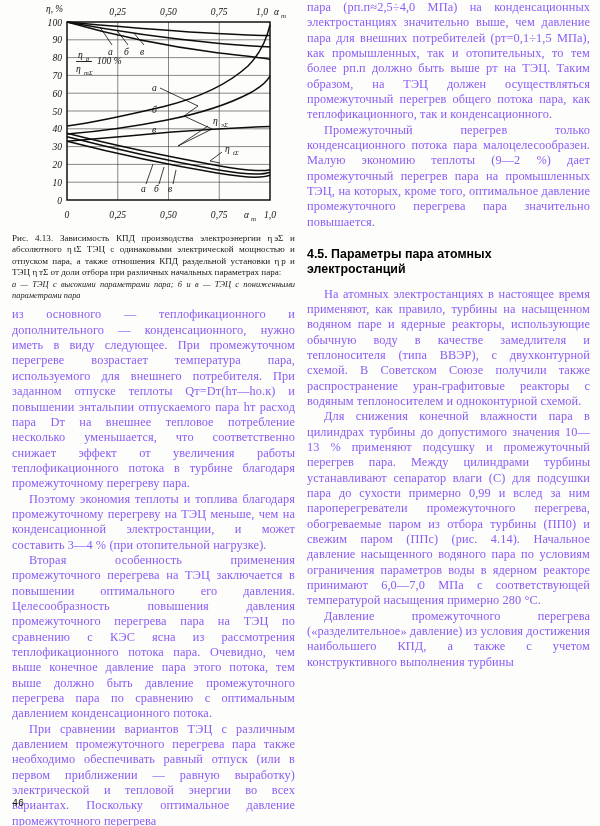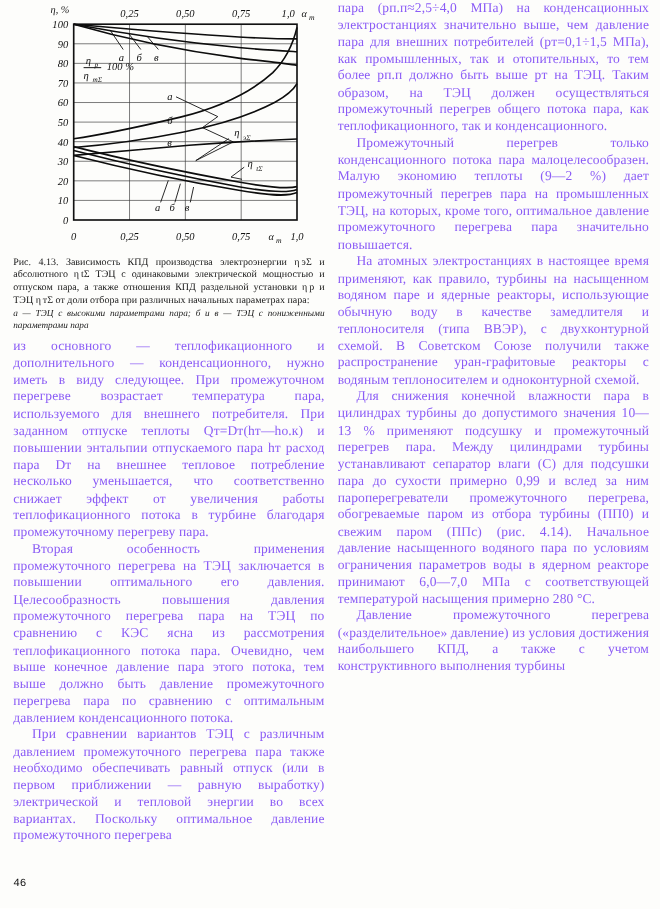--- a/index.html
+++ b/index.html
@@ -242,28 +242,30 @@
 
       <div class="fig-caption">
         <span>Рис. 4.13.</span>
         <span>Зависимость КПД производства электроэнергии η эΣ и абсолютного η tΣ ТЭЦ с одинаковыми электрической мощностью и отпуском пара, а также отношения КПД раздельной установки η р и ТЭЦ η тΣ от доли отбора при различных начальных параметрах пара:</span>
         <br>
         <span class="ital small">а — ТЭЦ с высокими параметрами пара; б и в — ТЭЦ с пониженными параметрами пара</span>
       </div>
     </div>
 
     <p class="body">из основного — теплофикационного и дополнительного — конденсационного, нужно иметь в виду следующее. При промежуточном перегреве возрастает температура пара, используемого для внешнего потребителя. При заданном отпуске теплоты Qт=Dт(hт—hо.к) и повышении энтальпии отпускаемого пара hт расход пара Dт на внешнее тепловое потребление несколько уменьшается, что соответственно снижает эффект от увеличения работы теплофикационного потока в турбине благодаря промежуточному перегреву пара.</p>
+    <p class="body indent">Поэтому экономия теплоты и топлива благодаря промежуточному перегреву на ТЭЦ меньше, чем на конденсационной электростанции, и может составить 3—4 % (при отопительной нагрузке).</p>
     <p class="body indent">Вторая особенность применения промежуточного перегрева на ТЭЦ заключается в повышении оптимального его давления. Целесообразность повышения давления промежуточного перегрева пара на ТЭЦ по сравнению с КЭС ясна из рассмотрения теплофикационного потока пара. Очевидно, чем выше конечное давление пара этого потока, тем выше должно быть давление промежуточного перегрева пара по сравнению с оптимальным давлением конденсационного потока.</p>
     <p class="body indent">При сравнении вариантов ТЭЦ с различным давлением промежуточного перегрева пара также необходимо обеспечивать равный отпуск (или в первом приближении — равную выработку) электрической и тепловой энергии во всех вариантах. Поскольку оптимальное давление промежуточного перегрева</p>
   </div>
 
   <div class="col" id="col-right">
     <p class="body">пара (pп.п≈2,5÷4,0 МПа) на конденсационных электростанциях значительно выше, чем давление пара для внешних потребителей (pт=0,1÷1,5 МПа), как промышленных, так и отопительных, то тем более pп.п должно быть выше pт на ТЭЦ. Таким образом, на ТЭЦ должен осуществляться промежуточный перегрев общего потока пара, как теплофикационного, так и конденсационного.</p>
     <p class="body indent">Промежуточный перегрев только конденсационного потока пара малоцелесообразен. Малую экономию теплоты (9—2 %) дает промежуточный перегрев пара на промышленных ТЭЦ, на которых, кроме того, оптимальное давление промежуточного перегрева пара значительно повышается.</p>
 
+    <h3 class="section-head">4.5. Параметры пара атомных электростанций</h3>
 
     <p class="body indent">На атомных электростанциях в настоящее время применяют, как правило, турбины на насыщенном водяном паре и ядерные реакторы, использующие обычную воду в качестве замедлителя и теплоносителя (типа ВВЭР), с двухконтурной схемой. В Советском Союзе получили также распространение уран-графитовые реакторы с водяным теплоносителем и одноконтурной схемой.</p>
     <p class="body indent">Для снижения конечной влажности пара в цилиндрах турбины до допустимого значения 10—13 % применяют подсушку и промежуточный перегрев пара. Между цилиндрами турбины устанавливают сепаратор влаги (С) для подсушки пара до сухости примерно 0,99 и вслед за ним пароперегреватели промежуточного перегрева, обогреваемые паром из отбора турбины (ПП0) и свежим паром (ППс) (рис. 4.14). Начальное давление насыщенного водяного пара по условиям ограничения параметров воды в ядерном реакторе принимают 6,0—7,0 МПа с соответствующей температурой насыщения примерно 280 °C.</p>
     <p class="body indent">Давление промежуточного перегрева («разделительное» давление) из условия достижения наибольшего КПД, а также с учетом конструктивного выполнения турбины</p>
   </div>
 
   <div class="page-num">46</div>
 </div>
 
 </body></html>

